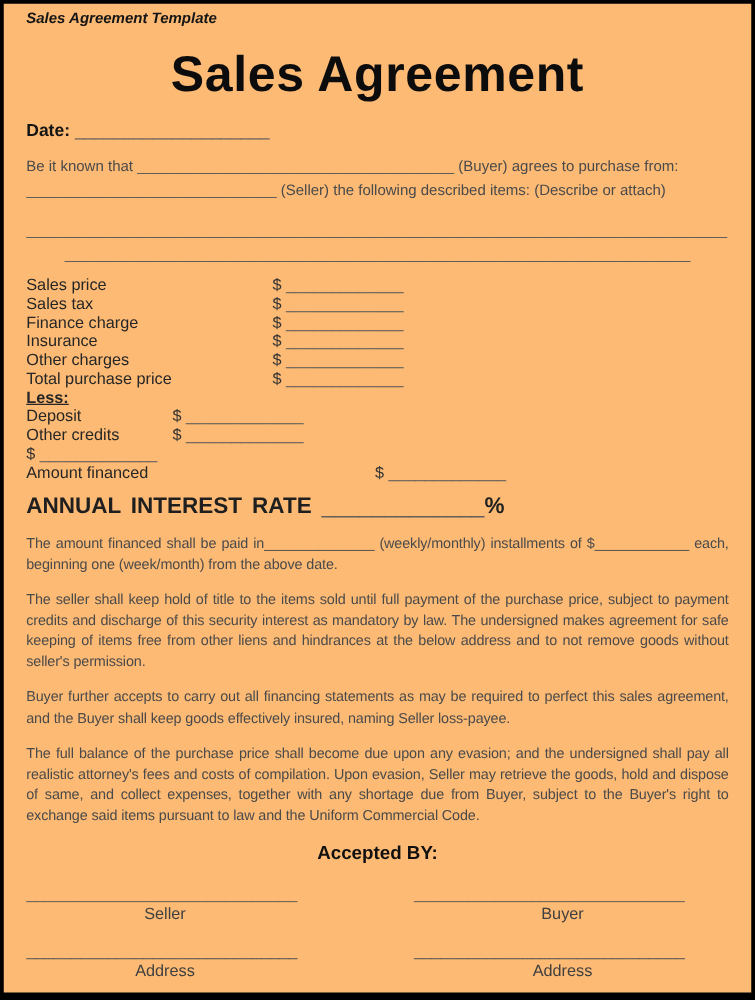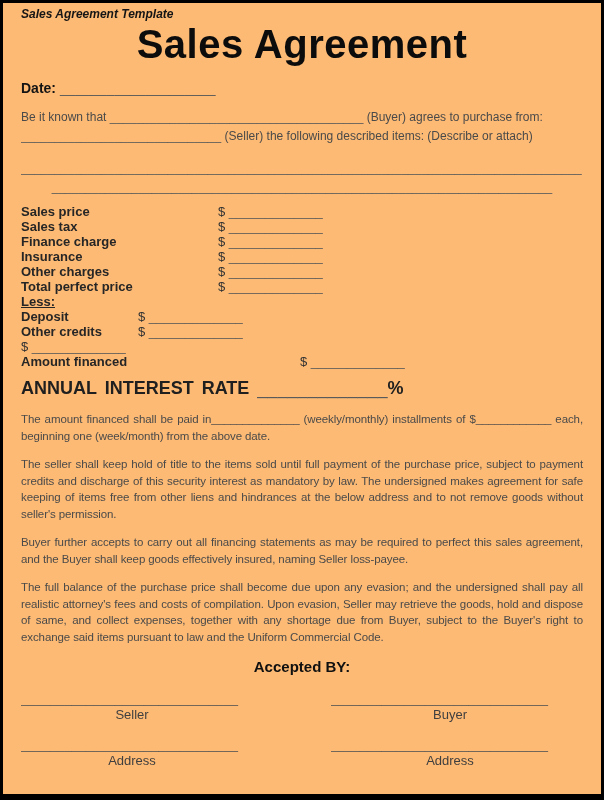--- a/index.html
+++ b/index.html
@@ -15,38 +15,38 @@
     overflow:hidden;
     font-family:"Liberation Sans", sans-serif;
     color:#4a4a4a;
   }
   .corner-label {
     font-size:12px; line-height:15px;
     font-weight:bold; font-style:italic;
     color:#151515;
   }
   .doc-title {
-    margin:0 0 0 0;
+    margin:16px 0 0 0;
     text-align:center;
     font-size:40px; line-height:45px;
     font-weight:bold;
     color:#0c0c0c;
     letter-spacing:0.5px;
   }
   .date-row { margin-top:13px; font-size:14px; font-weight:bold; color:#141414; }
   .date-row .blank { font-weight:normal; }
   .blank { color:#5a5a5a; }
   .intro { margin-top:12px; font-size:12px; line-height:19px; color:#4a4a4a; }
   .intro-line { white-space:nowrap; overflow:hidden; }
   .desc-line { white-space:nowrap; overflow:hidden; font-size:12px; line-height:14px; color:#5a5a5a; }
   .desc-1 { margin-top:15px; }
   .desc-2 { margin-top:5px; text-align:center; }
   .charges { margin-top:10px; font-size:13px; color:#262626; }
   .crow { display:flex; line-height:15px; height:15px; }
-  .crow .lbl { font-weight:bold; }
+  .crow .lbl { font-weight:normal; }
   .w-a { width:197px; } 
   .w-b { width:117px; } 
   .w-c { width:279px; } 
   .money { color:#333333; white-space:nowrap; }
   .less-row { line-height:15px; height:15px; }
   .less-row .lbl { font-weight:bold; text-decoration:underline;text-align:right; }
   .interest-row {
     margin-top:9px; font-size:18px; font-weight:bold;
     color:#1f1f1f; word-spacing:3px;
   }
@@ -111,21 +111,21 @@
     </div>
     <div class="crow">
       <span class="lbl w-a">Insurance</span>
       <span class="money"><span>$</span> <span class="blank">_____________</span></span>
     </div>
     <div class="crow">
       <span class="lbl w-a">Other charges</span>
       <span class="money"><span>$</span> <span class="blank">_____________</span></span>
     </div>
     <div class="crow">
-      <span class="lbl w-a">Total perfect price</span>
+      <span class="lbl w-a">Total purchase price</span>
       <span class="money"><span>$</span> <span class="blank">_____________</span></span>
     </div>
 
     <div class="less-row">
       <span class="lbl">Less:</span>
     </div>
 
     <div class="crow">
       <span class="lbl w-b">Deposit</span>
       <span class="money"><span>$</span> <span class="blank">_____________</span></span>

